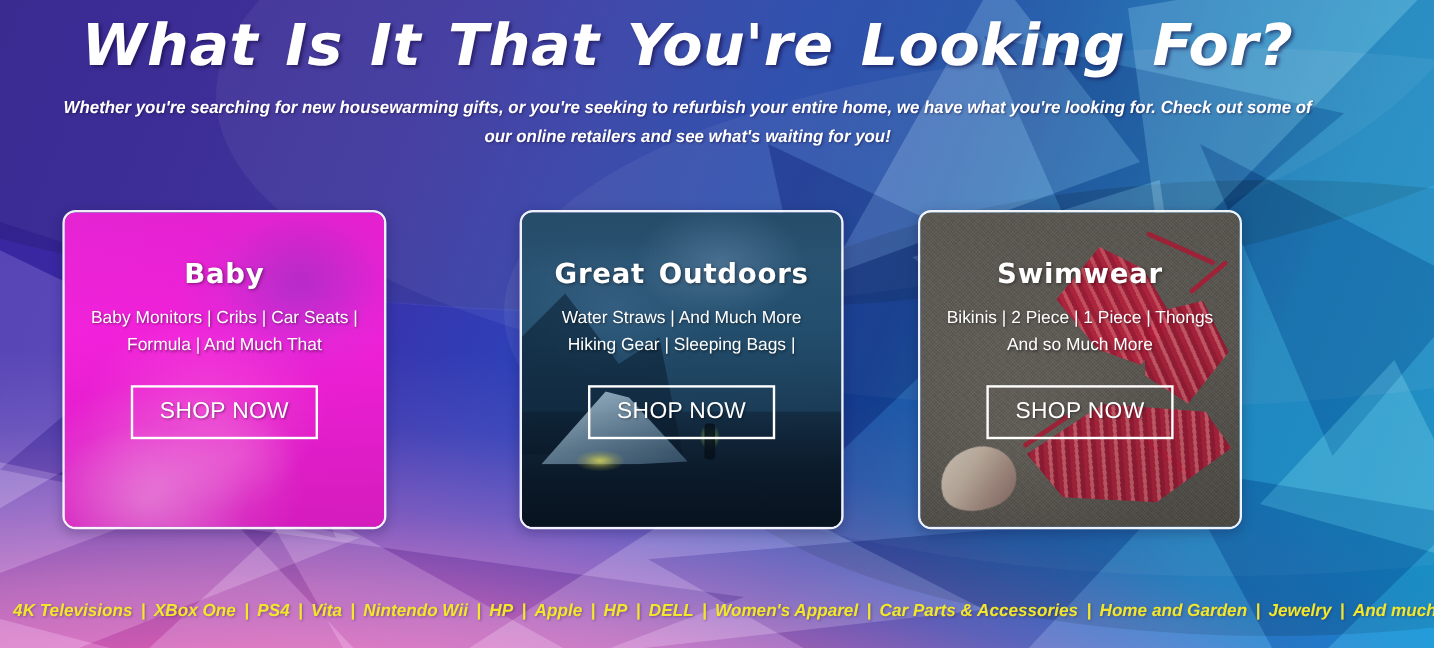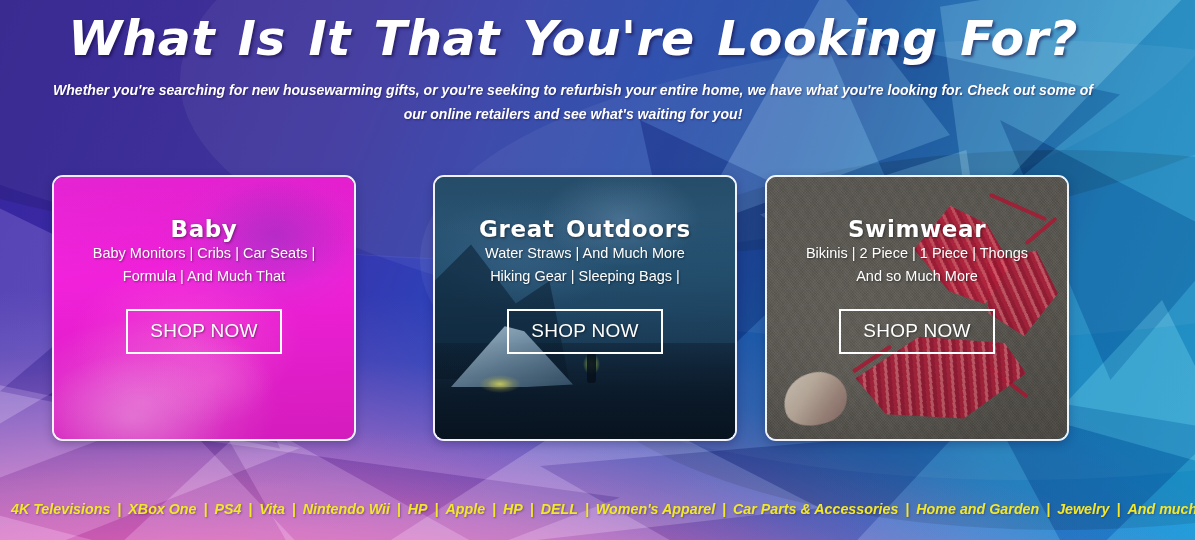--- a/index.html
+++ b/index.html
@@ -118,21 +118,21 @@
   .cards {
     position: absolute;
     left: 0; top: 175px;
     width: 1195px;
     height: 266px;
     z-index: 6;
   }
   .card {
     position: absolute;
     top: 0;
-    width: 304px;
+    width: 270px;
     height: 266px;
     border: 2px solid rgba(255,255,255,0.92);
     border-radius: 11px;
     overflow: hidden;
     box-shadow: 0 3px 10px rgba(20,10,60,0.28);
   }
   .card.c1 { left: 52px; }
   .card.c2 { left: 433px; padding-left: 32px; }
   .card.c3 { left: 765px; }
 
@@ -299,20 +299,21 @@
     font-family: "DejaVu Sans", sans-serif;
     font-size: 23px;
     line-height: 26px;
     font-weight: 700;
     color: #ffffff;
     letter-spacing: 0.6px;
     word-spacing: 3px;
     text-shadow: 1px 1px 3px rgba(0,0,0,0.45);
   }
   .card-desc {
+    margin-top: 12px;
     font-family: "Liberation Sans", sans-serif;
     font-size: 14.5px;
     line-height: 22.5px;
     font-weight: 400;
     color: #ffffff;
     text-shadow: 1px 1px 2px rgba(0,0,0,0.42);
   }
   .card-desc span { display: block; }
 
   .shop-btn {

